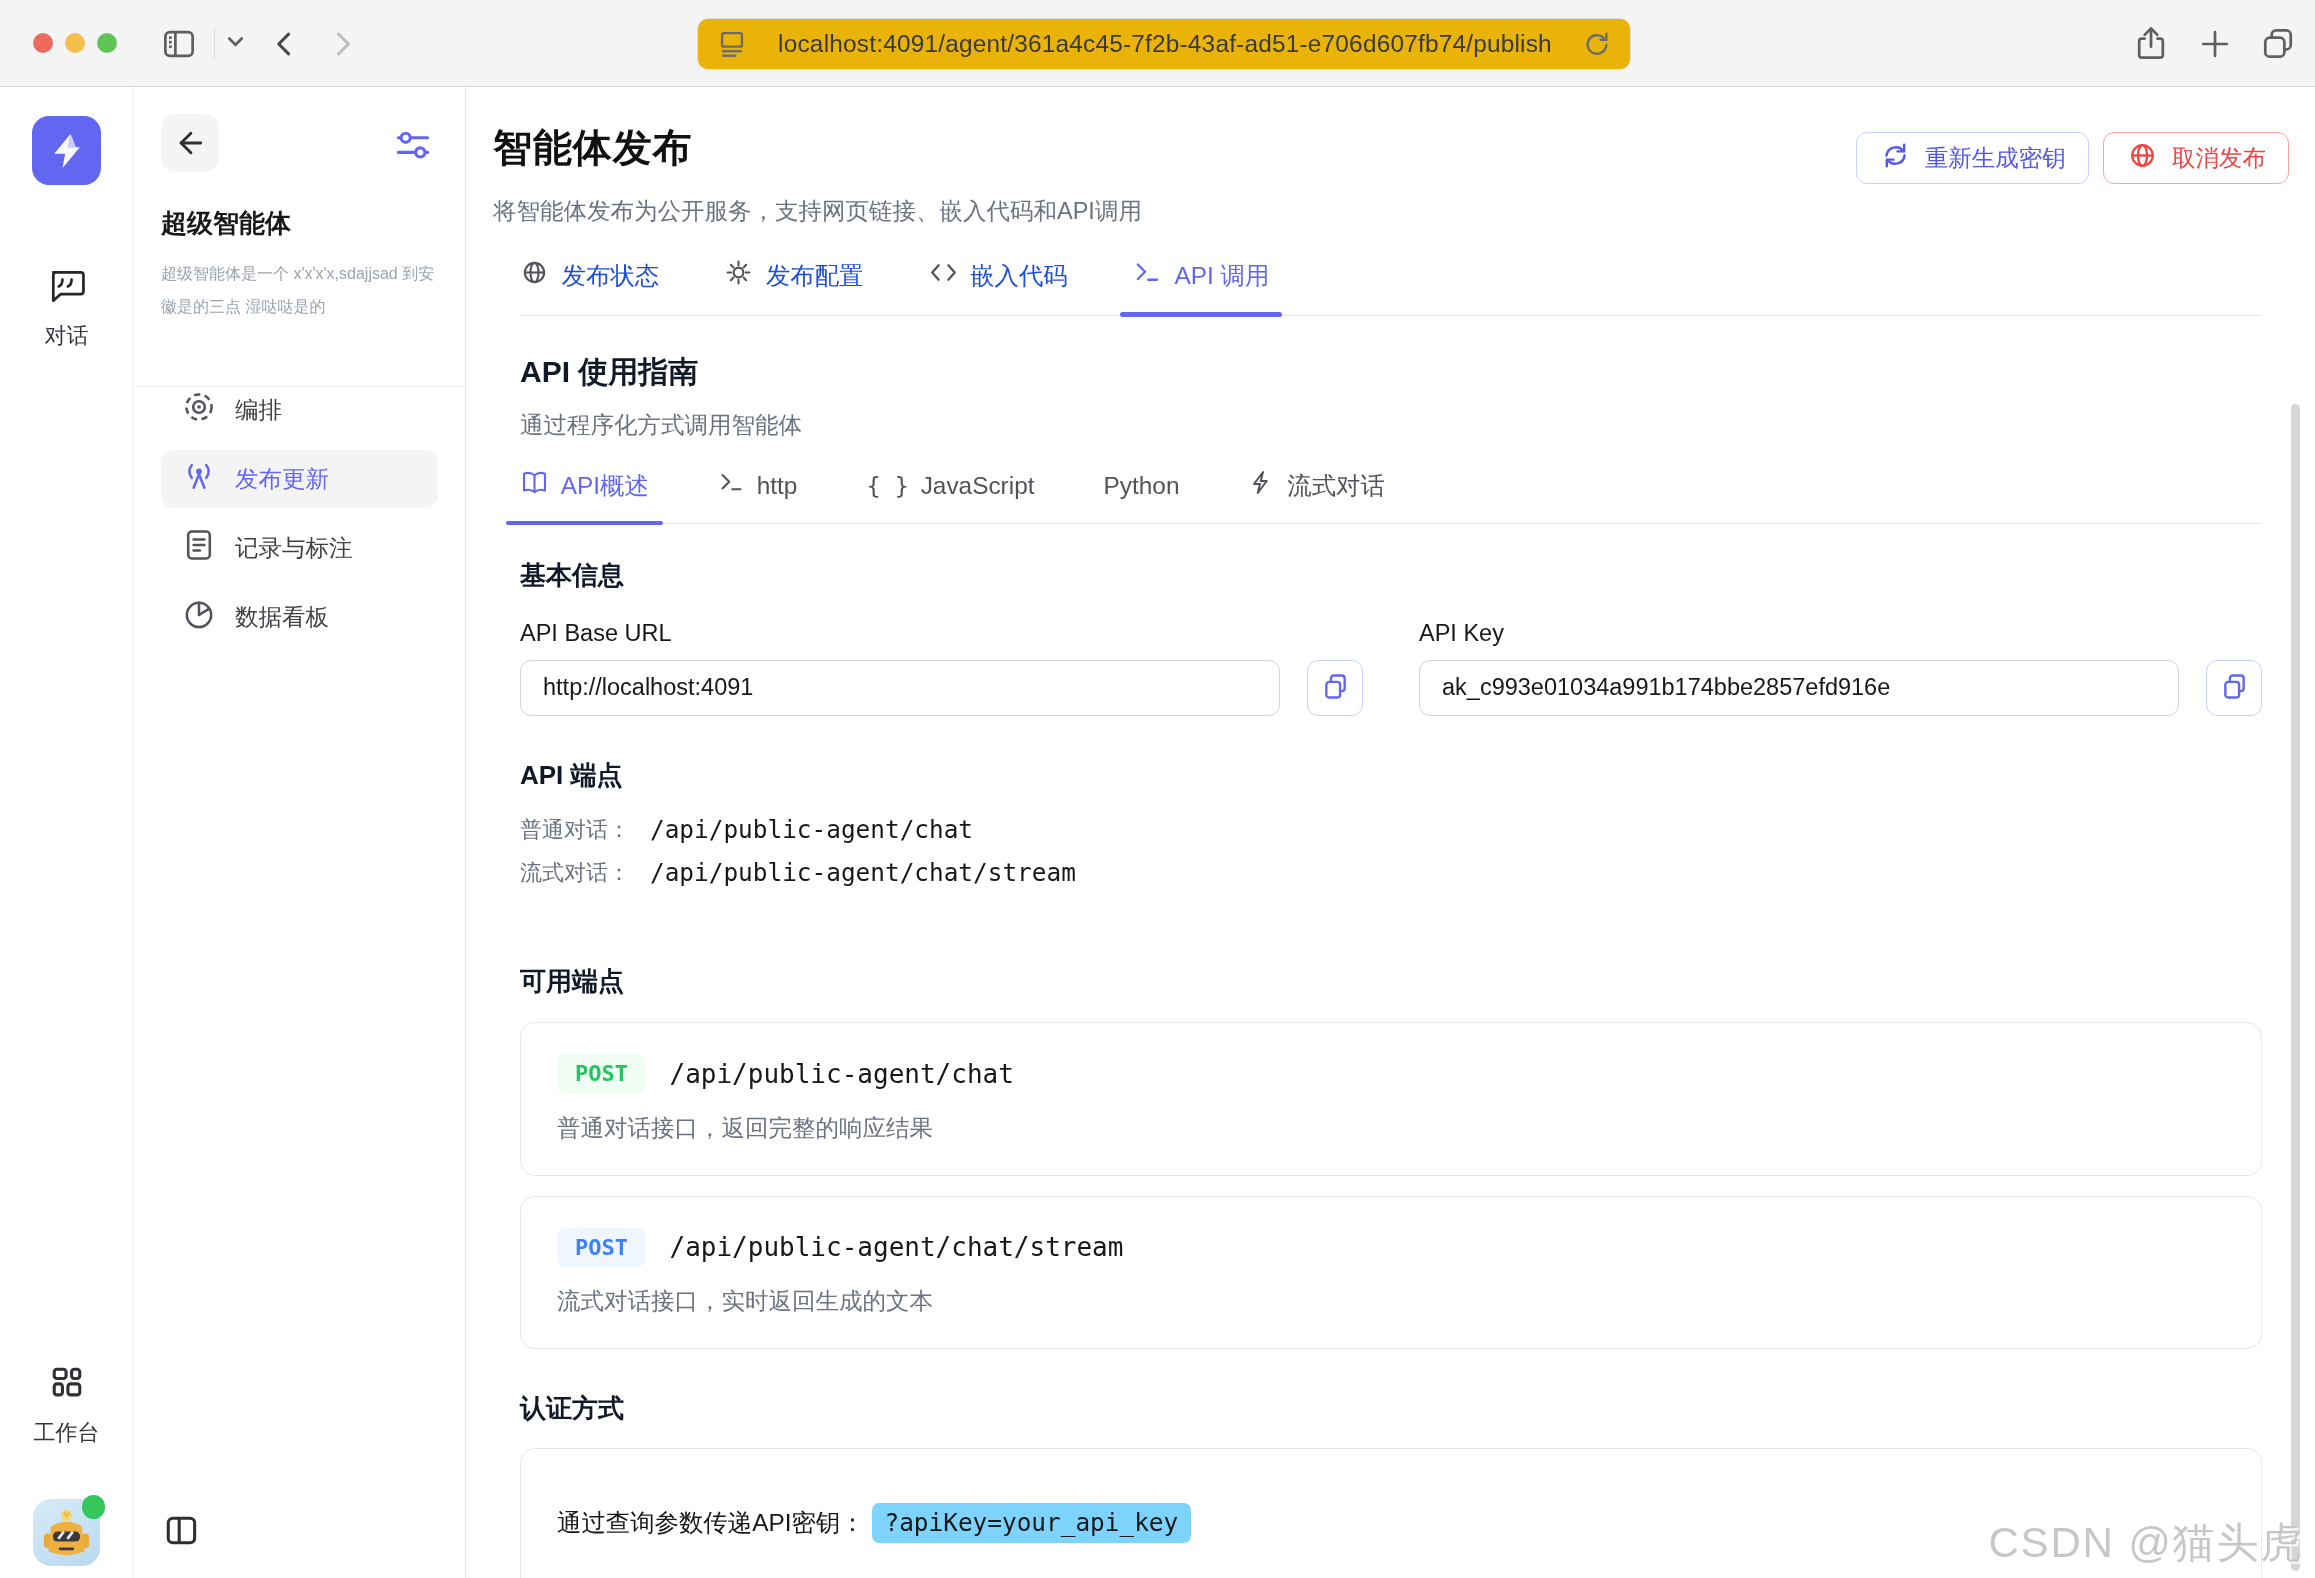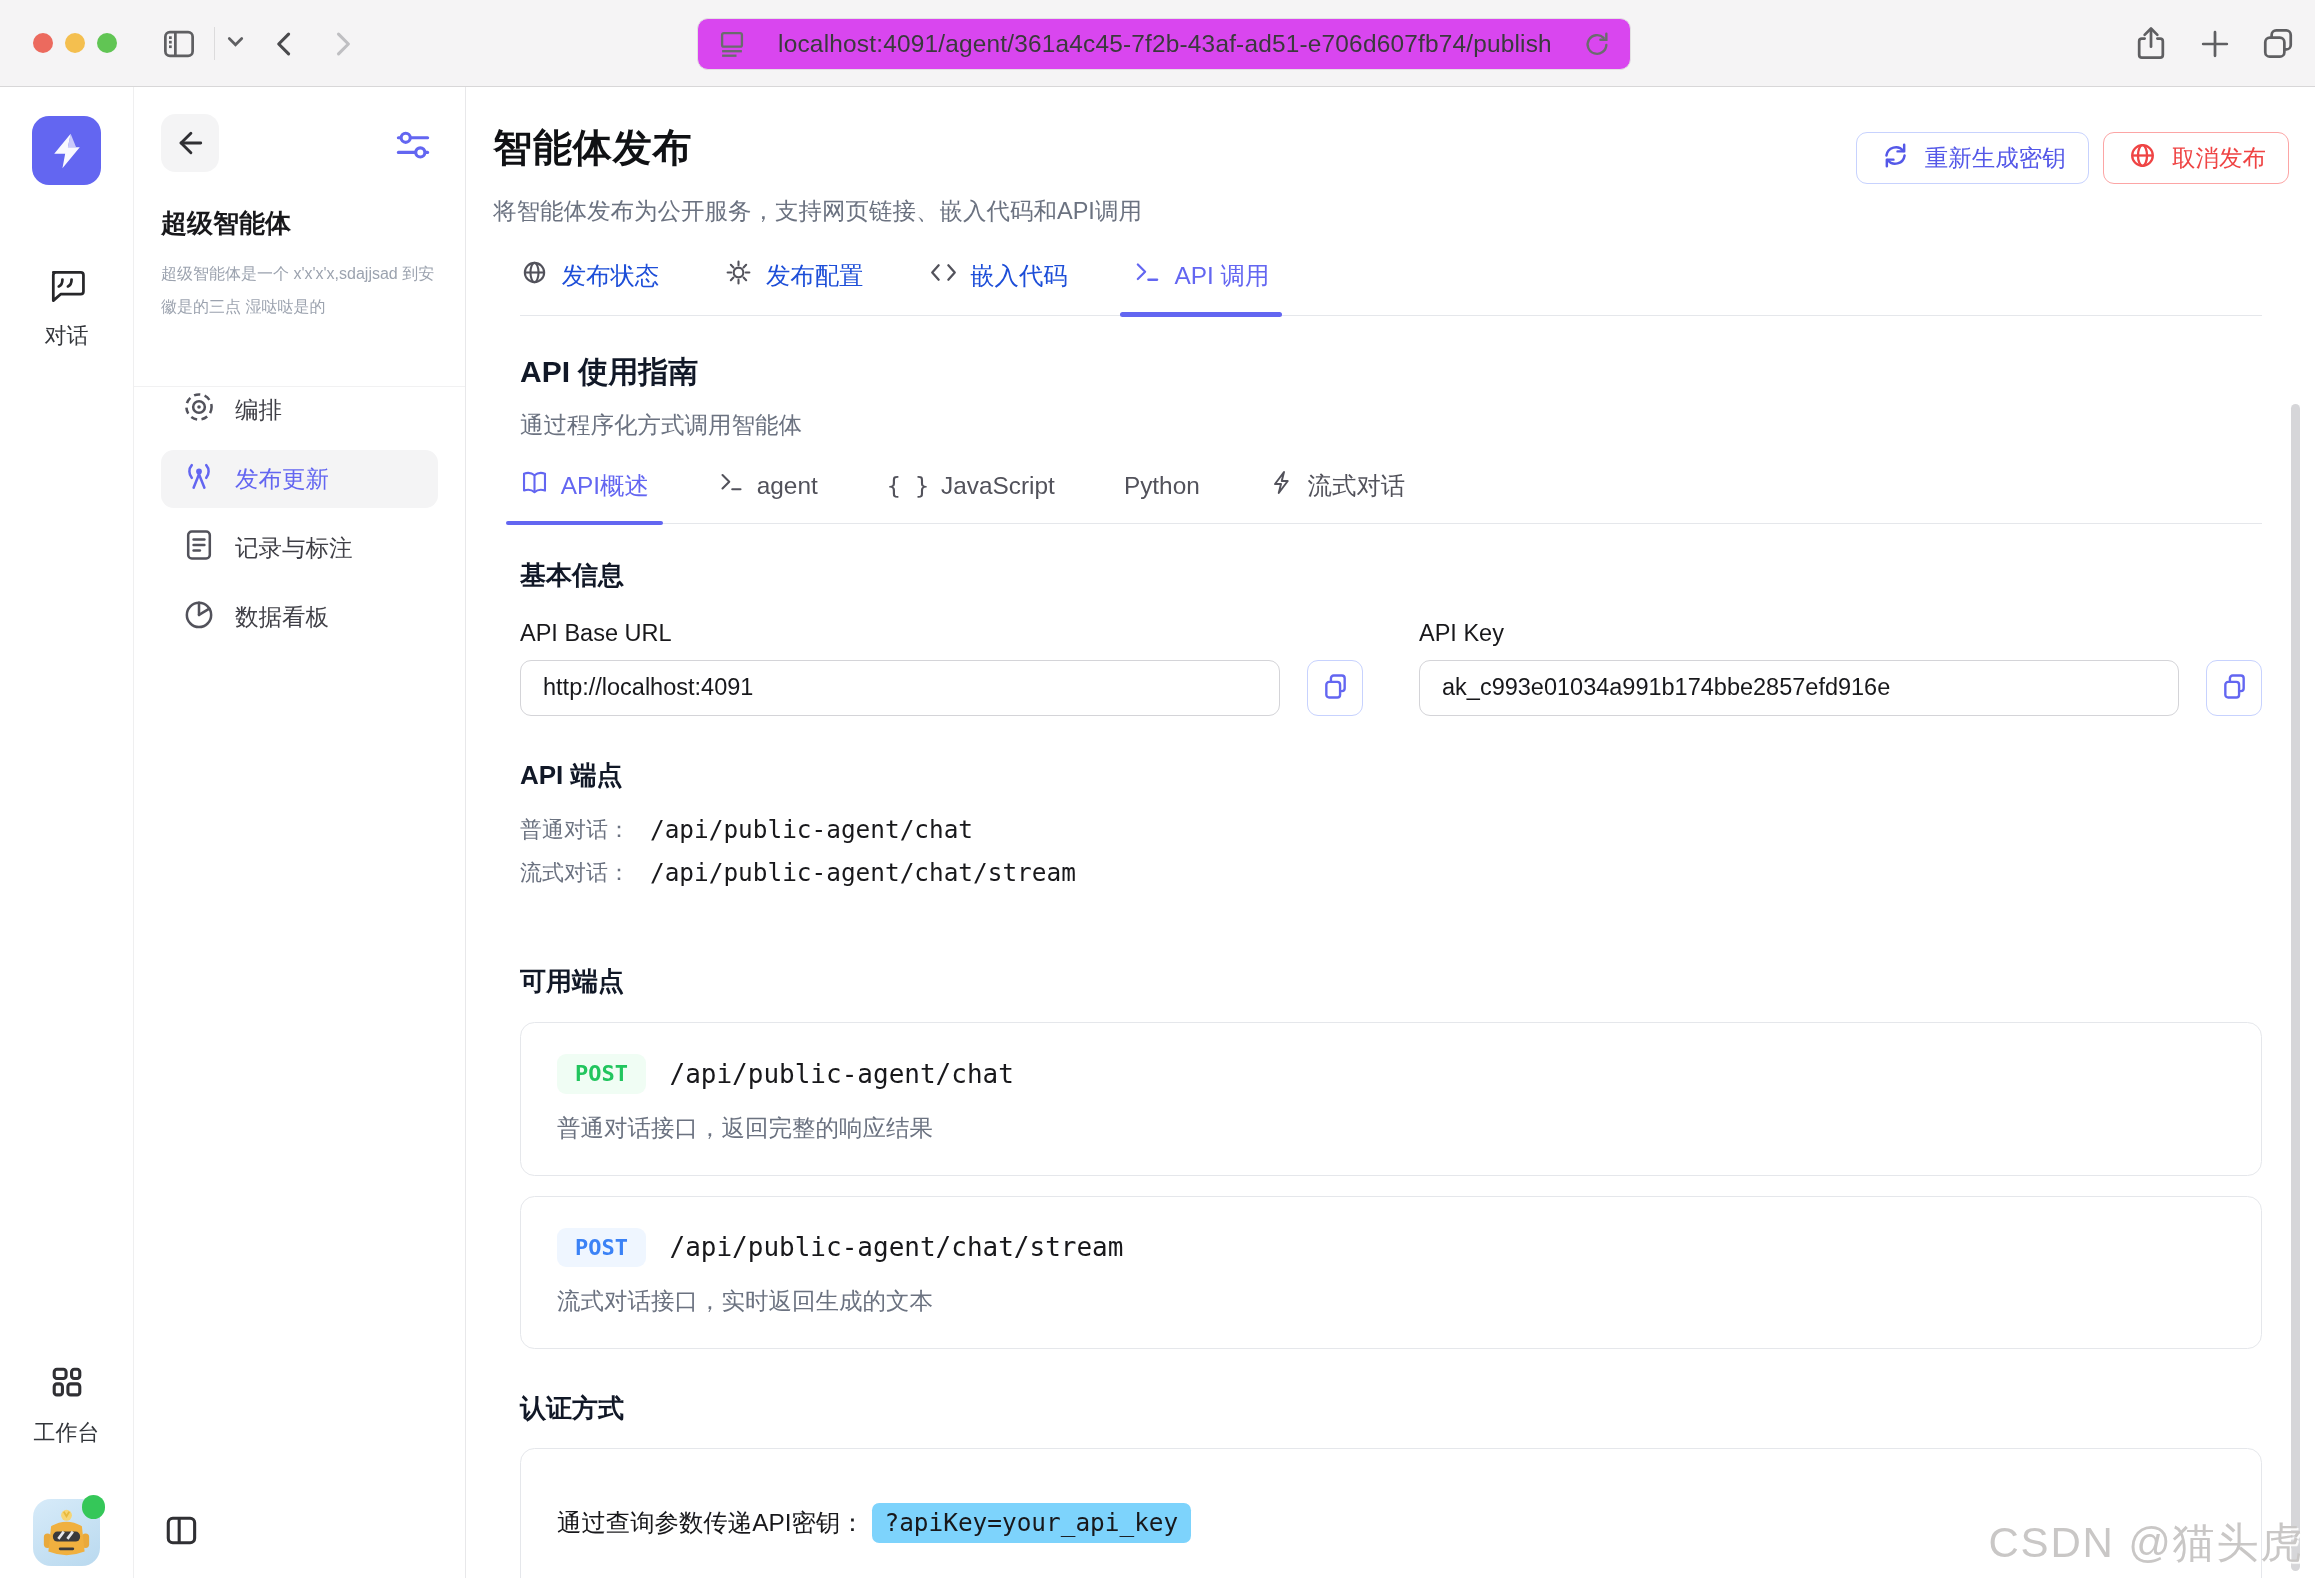--- a/index.html
+++ b/index.html
@@ -9,21 +9,21 @@
 
   
   .chrome { position:absolute; top:0; left:0; width:2316px; height:87px;
     background:#f5f4f5; border-bottom:0.9px solid #d8d7d8; z-index:50; }
   .traffic { position:absolute; top:33px; left:33px; display:flex; gap:11.8px; }
   .light { width:20px; height:20px; border-radius:50%; }
   .light.red{ background:#ec6a5e; } .light.yellow{ background:#f4bf4f; } .light.green{ background:#61c554; }
   .chrome svg { display:block; }
   .chrome-btn { position:absolute; top:23.5px; }
   .vdivider { position:absolute; top:27px; left:214px; width:0.9px; height:33px; background:#dcdbdc; }
-  .urlbar { position:absolute; left:697px; top:18px; width:934px; height:52px; background:#d946ef;
+  .urlbar { position:absolute; left:697px; top:18px; width:934px; height:52px; background:#eab308;
     border:0.9px solid #e3e1e2; border-radius:11px; display:flex; align-items:center; padding:0 16.3px; }
   .urlbar .url-text { flex:1; text-align:center; font-size:24.4px; color:#3a3a3c; letter-spacing:0.2px; }
 
   
   .shell { position:absolute; top:87px; left:0; width:2316px; height:1492px; display:flex; }
 
   
   .rail { width:134px; height:100%; background:#fff; border-right:0.9px solid #efeff0;
     display:flex; flex-direction:column; align-items:center; position:relative; }
   .app-logo { margin-top:29px; width:69px; height:69px; border-radius:17px; background:#6366f1;
@@ -403,21 +403,21 @@
           </span>
           <span>API概述</span>
         </div>
         <div class="subtab">
           <span>
             <svg width="27" height="27" viewBox="0 0 36 36" fill="none" stroke="#52525b" stroke-width="2.8" stroke-linecap="round" stroke-linejoin="round">
               <path d="M6 8l9 9-9 9"></path>
                 <path d="M19 27h11"></path>
             </svg>
           </span>
-          <span>agent</span>
+          <span>http</span>
         </div>
         <div class="subtab">
           <span class="brace-glyph">{ }</span>
           <span>JavaScript</span>
         </div>
         <div class="subtab">
           <span>Python</span>
         </div>
         <div class="subtab">
           <span>

